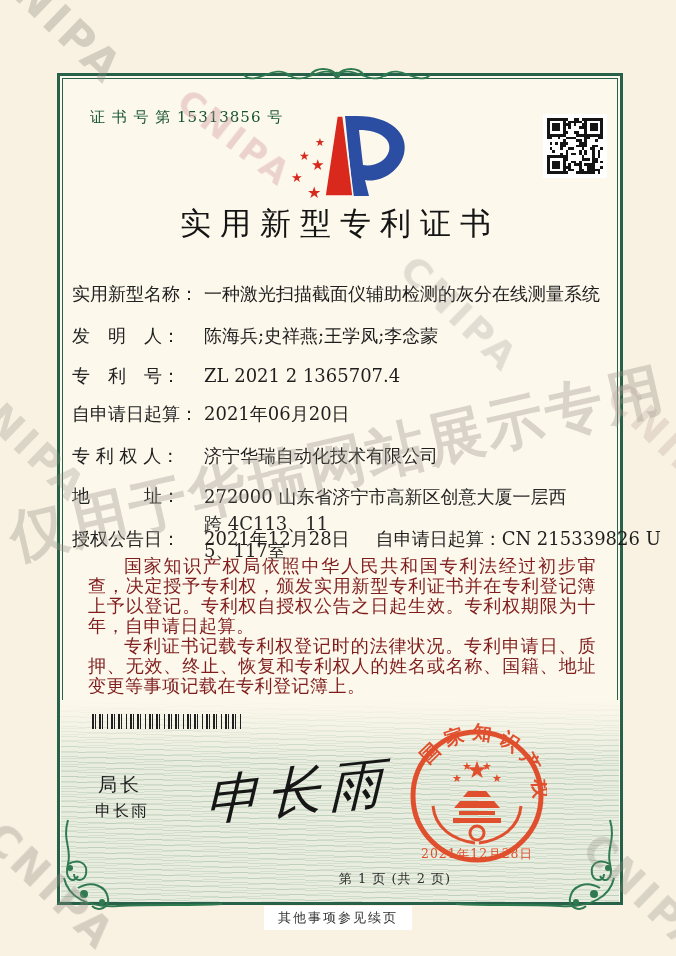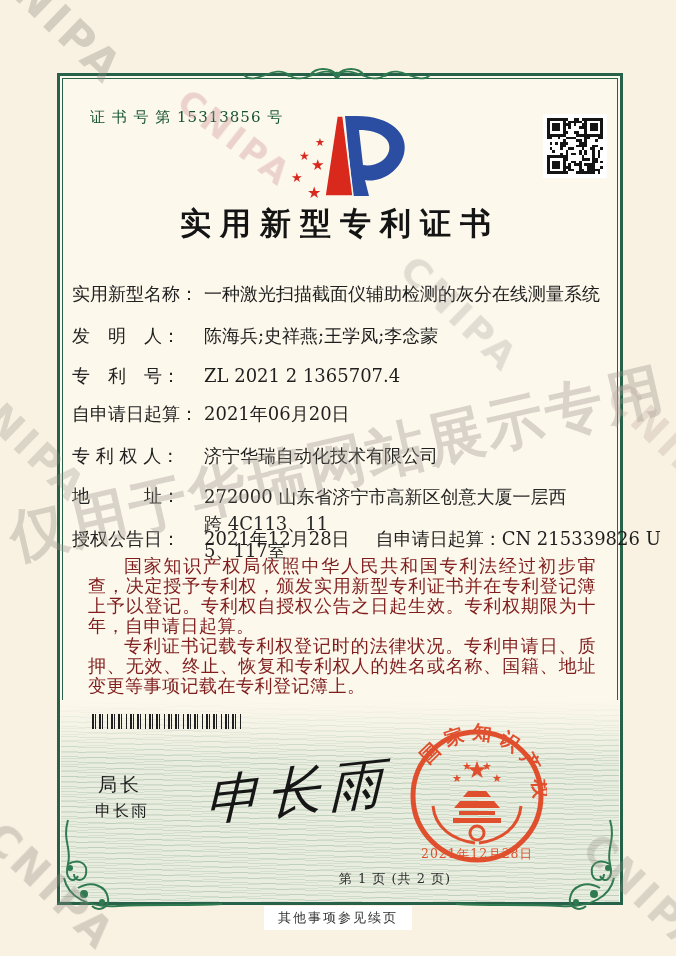--- a/index.html
+++ b/index.html
@@ -29,21 +29,21 @@
     position:absolute;left:61px;top:700px;width:558px;height:60px;
     background:linear-gradient(#fdf8ec, rgba(253,248,236,0));
     pointer-events:none;
   }
   .cert-number{position:absolute;left:90px;top:108px;font-size:15px;letter-spacing:1px;color:#14532d;}
   .qrbox{position:absolute;left:543px;top:114px;width:64px;height:64px;background:#fff;padding:0;}
   .qrbox svg{margin:4px;display:block;}
   .logo{position:absolute;left:287px;top:110px;width:145px;height:90px;}
   .title{
     position:absolute;left:57px;top:203px;width:566px;text-align:center;
-    font-size:31px;font-weight:700;letter-spacing:9px;color:#141414;
+    font-size:31px;font-weight:400;letter-spacing:9px;color:#141414;
   }
   .row{position:absolute;left:72px;font-size:18px;line-height:1.45;white-space:nowrap;}
   .row .lab{display:inline-block;width:132px;vertical-align:top;color:#222;}
   .row .val{display:inline-block;color:#1e1e1e;}
   .addr .val-block{display:inline-block;vertical-align:top;white-space:normal;width:375px;line-height:1.5;}
   .grant2{margin-left:26px;}
   .paras{
     position:absolute;left:88px;top:556px;width:508px;
     font-size:18px;line-height:20px;text-align:justify;letter-spacing:.5px;color:#7f1d1d;
   }

